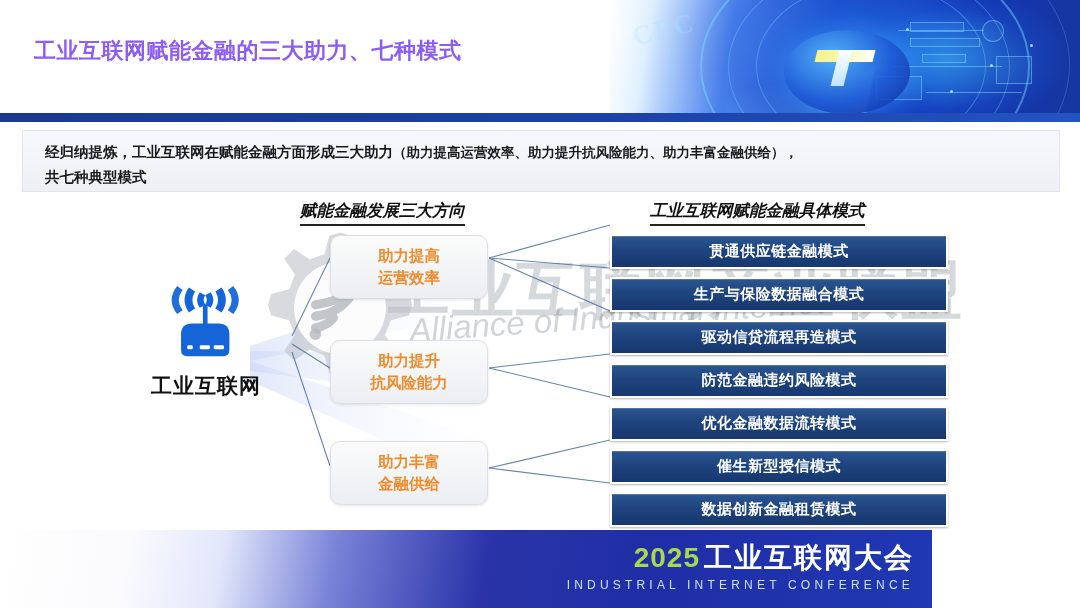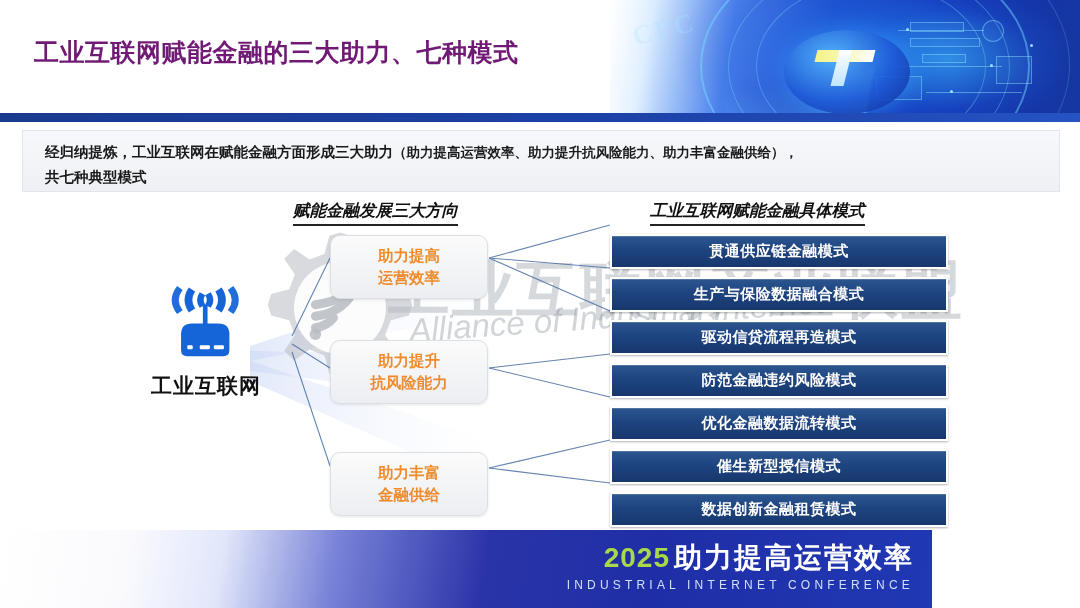--- a/index.html
+++ b/index.html
@@ -90,23 +90,23 @@
     font-weight: bold;
   }
   .header-fade {
     position: absolute; right: 424px; top: 0;
     width: 130px; height: 113px;
     background: linear-gradient(90deg, rgba(255,255,255,1) 0%, rgba(255,255,255,0.55) 45%, rgba(255,255,255,0) 100%);
   }
 
   .slide-title {
     position: absolute; left: 34px; top: 36px;
-    font-size: 25px;
-    font-weight: bold;
-    color: #701a75;
+    font-size: 22px;
+    font-weight: bold;
+    color: #8b5cf6;
     letter-spacing: 0.5px;
     white-space: nowrap;
     z-index: 6;
   }
 
   .header-rule {
     position: absolute; left: 0; top: 113px;
     width: 1080px; height: 9px;
     background: linear-gradient(90deg, #1a3a8f 0%, #1c41a6 55%, #2453c4 100%);
     z-index: 5;
@@ -186,42 +186,42 @@
     position: absolute;
     font-size: 16.5px;
     font-weight: bold;
     font-style: italic;
     color: #111111;
     border-bottom: 2px solid #222222;
     padding-bottom: 2px;
     white-space: nowrap;
     z-index: 6;
   }
-  .col-head.left-head { left: 293px; top: 4px; }
+  .col-head.left-head { left: 300px; top: 4px; }
   .col-head.right-head { left: 650px; top: 4px; }
 
   
   .dir-card {
     position: absolute;
     width: 158px;
     border-radius: 10px;
     background: linear-gradient(180deg, #fbfbfb 0%, #eceef2 100%);
     border: 1px solid #dcdfe6;
     box-shadow: 0 1px 3px rgba(0,0,0,0.10);
     color: #ef8b2c;
     font-size: 15.5px;
     font-weight: bold;
     text-align: center;
     line-height: 22px;
     padding: 9px 4px;
     z-index: 5;
   }
   .dir-card.c1 { left: 330px; top: 39px; }
   .dir-card.c2 { left: 330px; top: 144px; }
-  .dir-card.c3 { left: 330px; top: 256px; }
+  .dir-card.c3 { left: 330px; top: 245px; }
 
   
   .mode-box {
     position: absolute;
     left: 610px;
     width: 338px;
     height: 35px;
     background: linear-gradient(180deg, #2c568f 0%, #1e4480 45%, #17376d 100%);
     border: 2px solid #ffffff;
     box-shadow: 0 1px 2px rgba(0,0,0,0.30), inset 0 1px 0 rgba(255,255,255,0.18);
@@ -416,19 +416,19 @@
     <div class="mode-box" style="top:210px;">优化金融数据流转模式</div>
     <div class="mode-box" style="top:253px;">催生新型授信模式</div>
     <div class="mode-box" style="top:296px;">数据创新金融租赁模式</div>
 
   </div>
 
   <div class="footer">
     <div class="conf-logo">
       <div class="conf-main">
         <span class="conf-year">2025</span>
-        <span class="conf-cn">助力提高运营效率</span>
+        <span class="conf-cn">工业互联网大会</span>
       </div>
       <div class="conf-en">INDUSTRIAL INTERNET CONFERENCE</div>
     </div>
   </div>
 
 </div>
 
 </body></html>

